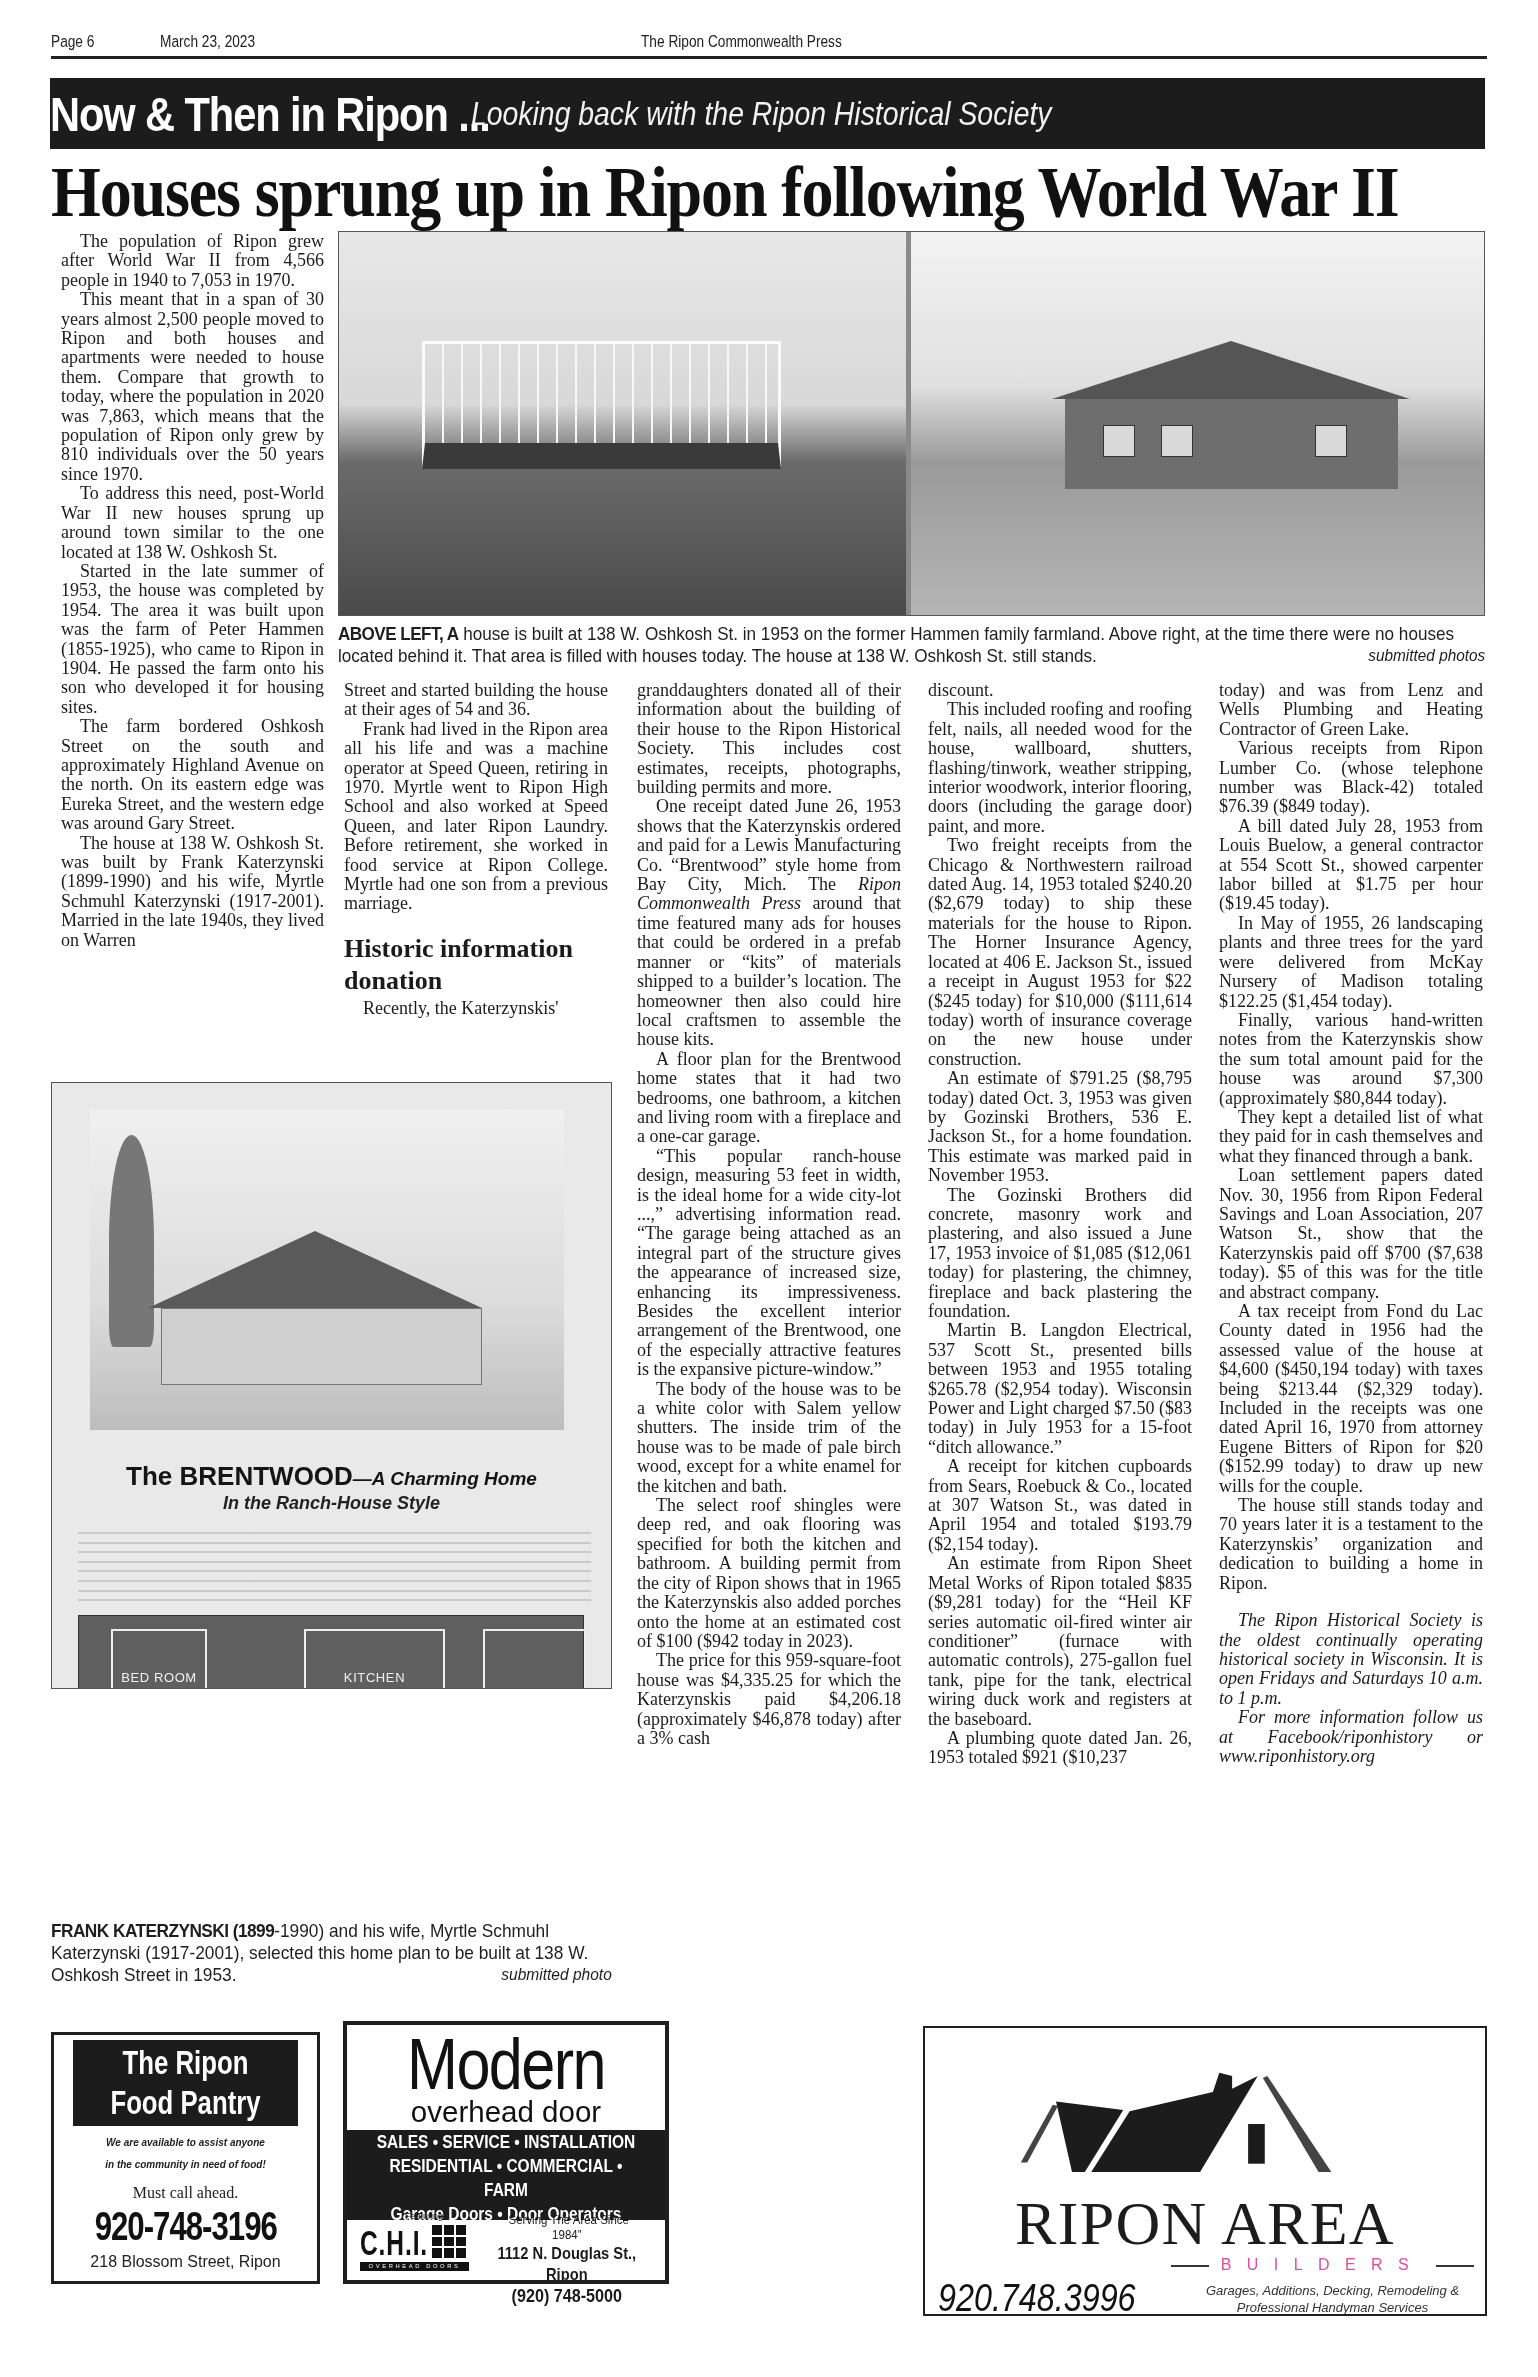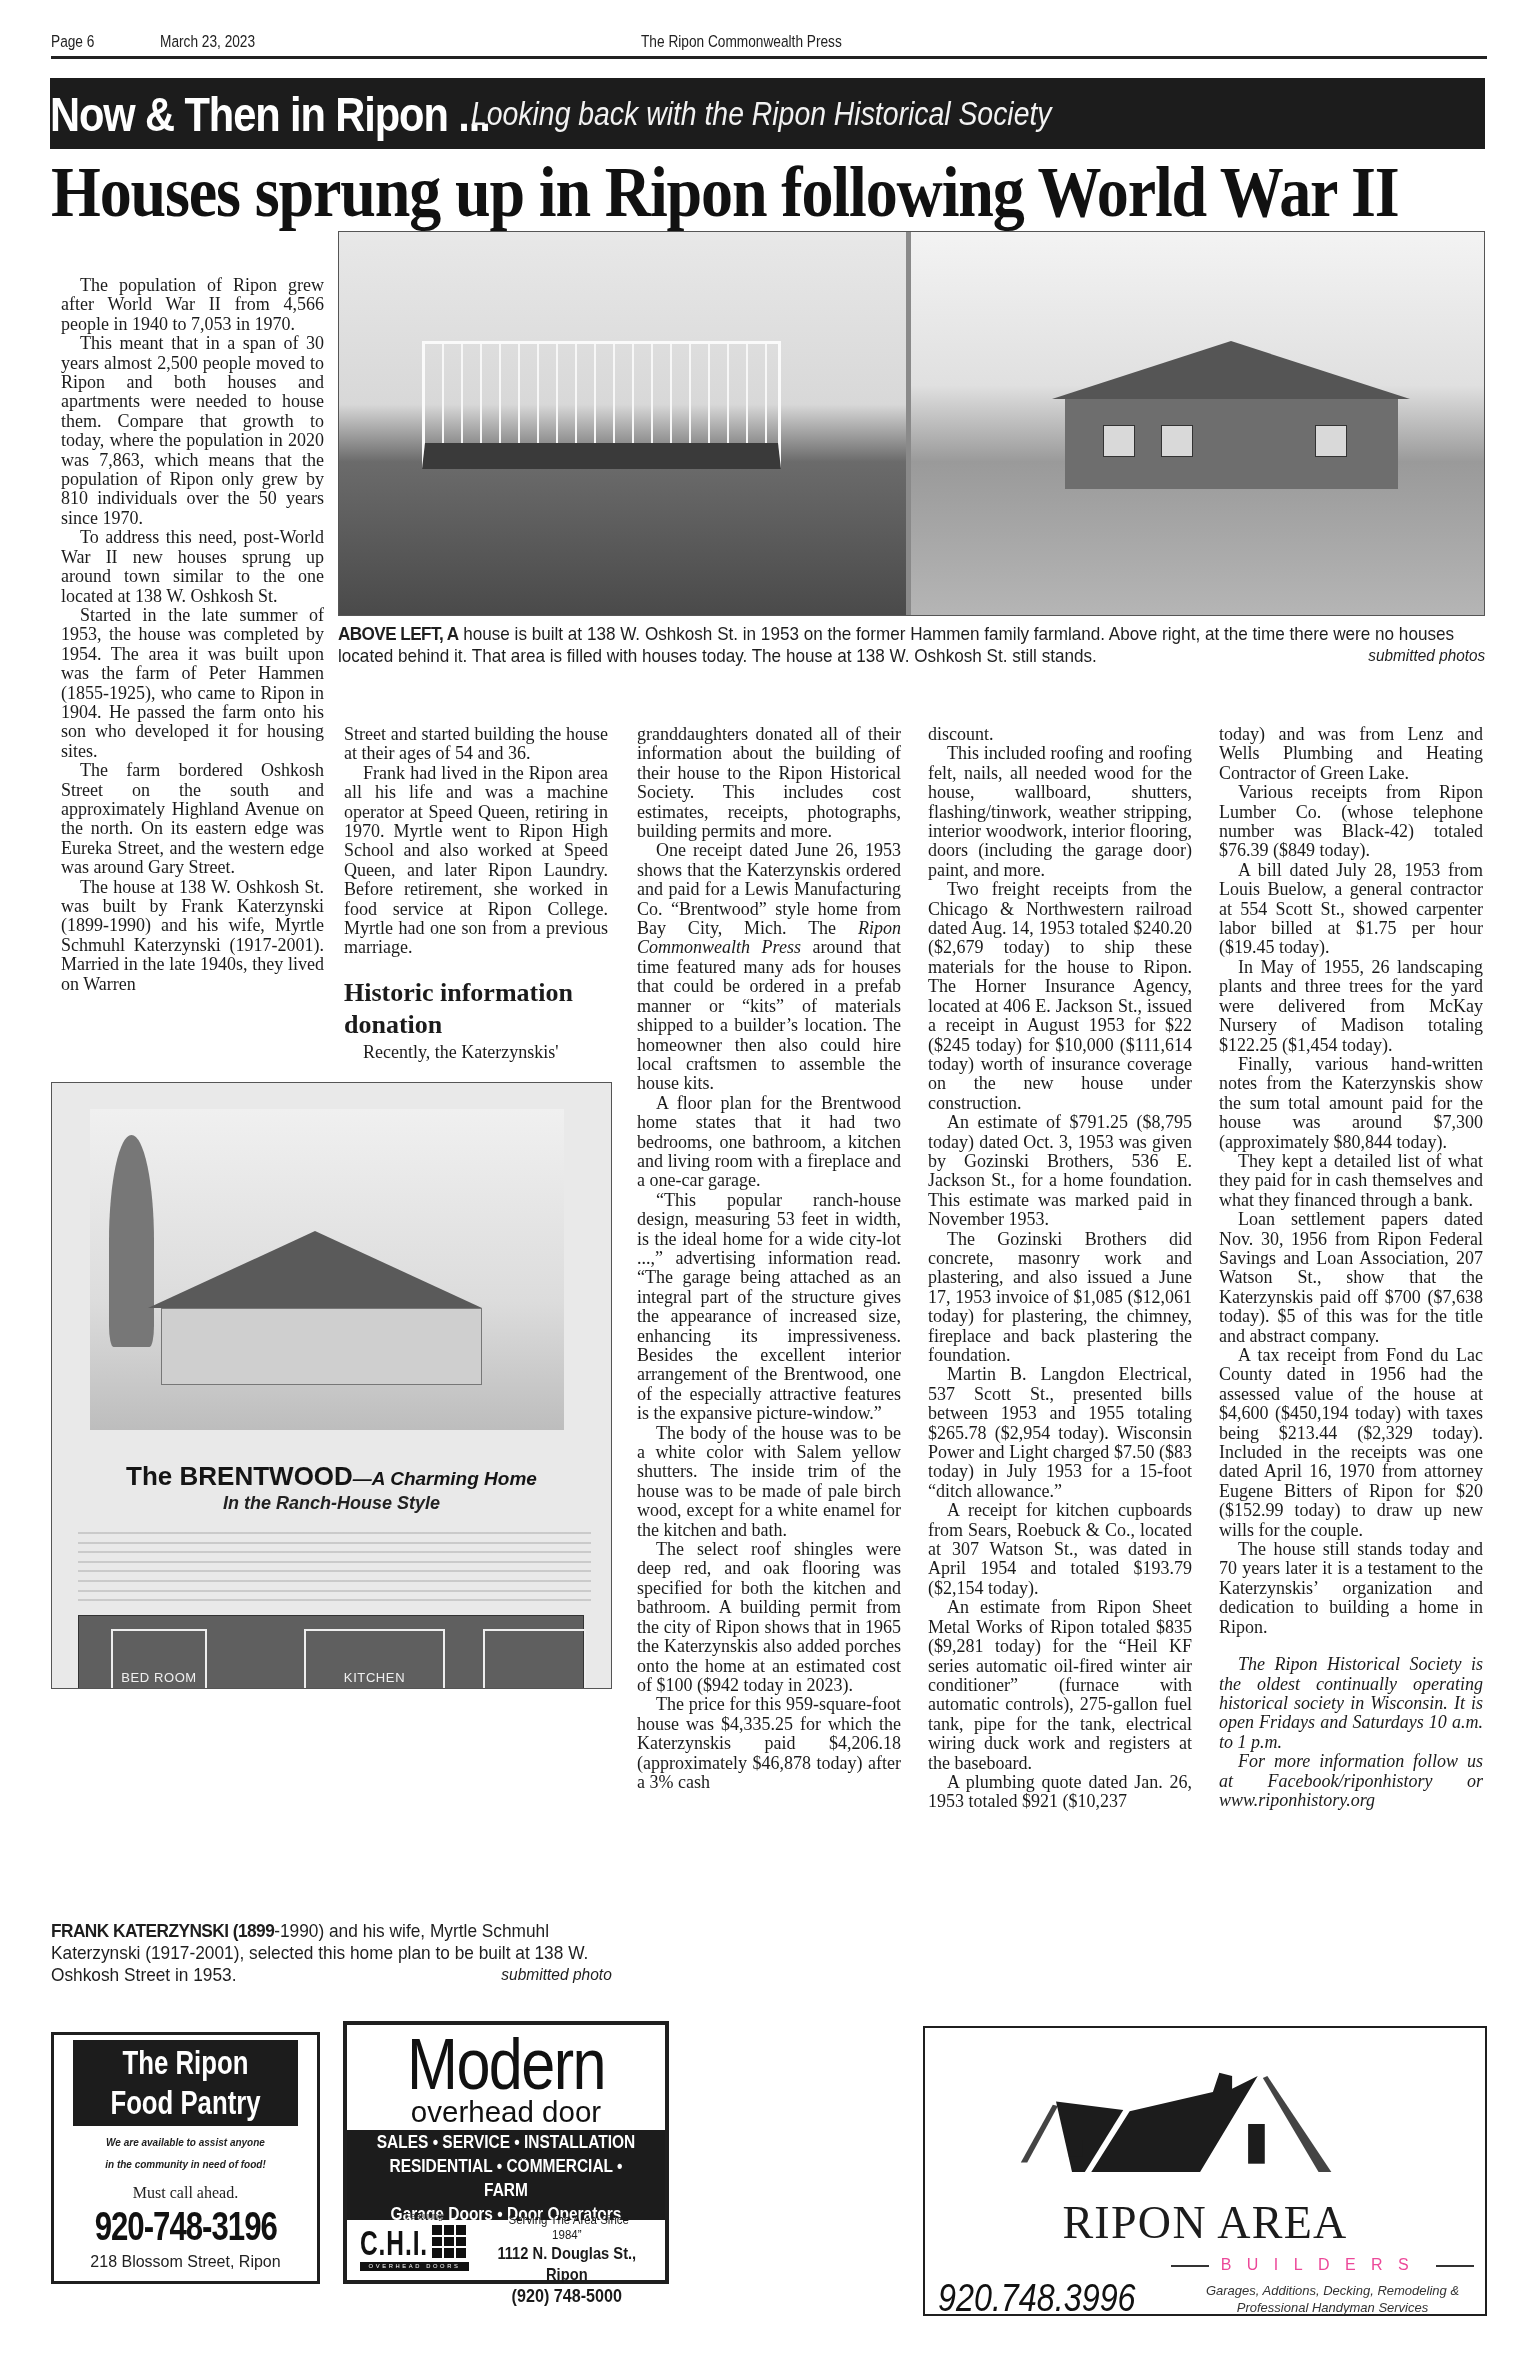--- a/index.html
+++ b/index.html
@@ -12,21 +12,21 @@
   .folio .date { left: 109px; }
   .folio .paper { left: 590px; }
   .folio-rule { position: absolute; top: 56px; left: 51px; right: 51px; height: 3.2px; background: #222; }
 
   .banner { position: absolute; top: 78px; left: 50px; right: 53px; height: 71px; background: #1c1c1c; color: #fff; display: flex; align-items: center; overflow: hidden; white-space: nowrap; }
   .banner .main { font-family: "Liberation Sans", sans-serif; font-weight: bold; font-size: 49px; letter-spacing: -1.3px; transform: scaleX(0.85); transform-origin: left center; display: inline-block; }
   .banner .sub { font-family: "Liberation Sans", sans-serif; font-style: italic; font-size: 33px; margin-left: -96px; transform: scaleX(0.86); transform-origin: left center; display: inline-block; color: #f2f2f2; }
 
   .headline { position: absolute; top: 154px; left: 51px; width: 1442px; font-family: "Liberation Serif", serif; font-weight: bold; font-size: 72px; line-height: 77px; letter-spacing: -1.3px; white-space: nowrap; transform: scaleX(0.89); transform-origin: left top; color: #111; }
 
-  .col { position: absolute; font-size: 18px; line-height: 19.4px; text-align: justify; color: #1b1b1b; margin-top: 44px; }
+  .col { position: absolute; font-size: 18px; line-height: 19.4px; text-align: justify; color: #1b1b1b; }
   .col p { text-indent: 19px; hyphens: auto; }
   .col p.noindent { text-indent: 0; }
   .col h3 { font-size: 26px; line-height: 32px; font-weight: bold; margin: 19px 0 2.6px 0; text-align: left; }
   .col1 { left: 61px; top: 232px; width: 263px; }
   .col2 { left: 344px; top: 681px; width: 264px; }
   .col3 { left: 637px; top: 681px; width: 264px; }
   .col4 { left: 928px; top: 681px; width: 264px; }
   .col5 { left: 1219px; top: 681px; width: 264px; }
   .col5 .note { font-style: italic; margin-top: 18px; }
 
@@ -80,21 +80,21 @@
   .ad-modern .chi .grid { position: absolute; left: 72px; top: 1.3px; width: 36px; height: 35px; background: repeating-linear-gradient(90deg, #111 0 10.3px, #fff 10.3px 12px), #111; }
   .ad-modern .chi .grid::after { content: ""; position: absolute; inset: 0; background: repeating-linear-gradient(180deg, transparent 0 9.6px, #fff 9.6px 11.5px); }
   .ad-modern .chi .bar { position: absolute; left: 0; top: 38px; width: 109px; height: 9px; background: #111; color: #fff; font-family: "Liberation Sans", sans-serif; font-size: 5.8px; letter-spacing: 2.6px; text-align: center; line-height: 9px; }
   .ad-modern .info { position: absolute; left: 128px; right: 6.4px; top: 187px; text-align: center; font-family: "Liberation Sans", sans-serif; color: #1a1a1a; }
   .ad-modern .info .since { font-size: 13.5px; transform: scaleX(0.85); }
   .ad-modern .info .street { font-size: 17.3px; font-weight: bold; transform: scaleX(0.85); margin-top: 1.3px; }
   .ad-modern .info .tel { font-size: 19px; font-weight: bold; transform: scaleX(0.85); }
 
   .ad-builders { left: 923px; top: 2026px; width: 564px; height: 290px; border-width: 2.6px; }
   .ad-builders .house { position: absolute; left: 83px; top: 13px; width: 397px; height: 186px; }
-  .ad-builders .rname { position: absolute; left: 0; right: 0; top: 163px; text-align: center; font-family: "Liberation Serif", serif; font-size: 46px; line-height: 64px; color: #1c1c1c; letter-spacing: 1.3px; }
+  .ad-builders .rname { position: absolute; left: 0; right: 0; top: 163px; text-align: center; font-family: "Liberation Serif", serif; font-size: 62px; line-height: 64px; color: #1c1c1c; letter-spacing: 1.3px; }
   .ad-builders .bld { position: absolute; left: 0; right: 0; top: 228px; text-align: right; font-family: "Liberation Sans", sans-serif; font-size: 16px; letter-spacing: 15.4px; color: #ec4899; }
   .ad-builders .bld::before, .ad-builders .bld::after { content: ""; display: inline-block; width: 38px; height: 1.9px; background: #333; vertical-align: middle; margin: 0 11.5px; }
   .ad-builders .tel { position: absolute; left: 13px; top: 249px; font-family: "Liberation Sans", sans-serif; font-style: italic; font-size: 38px; color: #111; transform: scaleX(0.85); transform-origin: left top; }
   .ad-builders .svc { position: absolute; left: 260px; width: 295px; top: 255px; text-align: center; font-family: "Liberation Sans", sans-serif; font-style: italic; font-size: 13px; line-height: 16.7px; color: #333; }
 </style>
 </head>
 <body>
 
 <div class="folio">
   <span class="page">Page 6</span>

